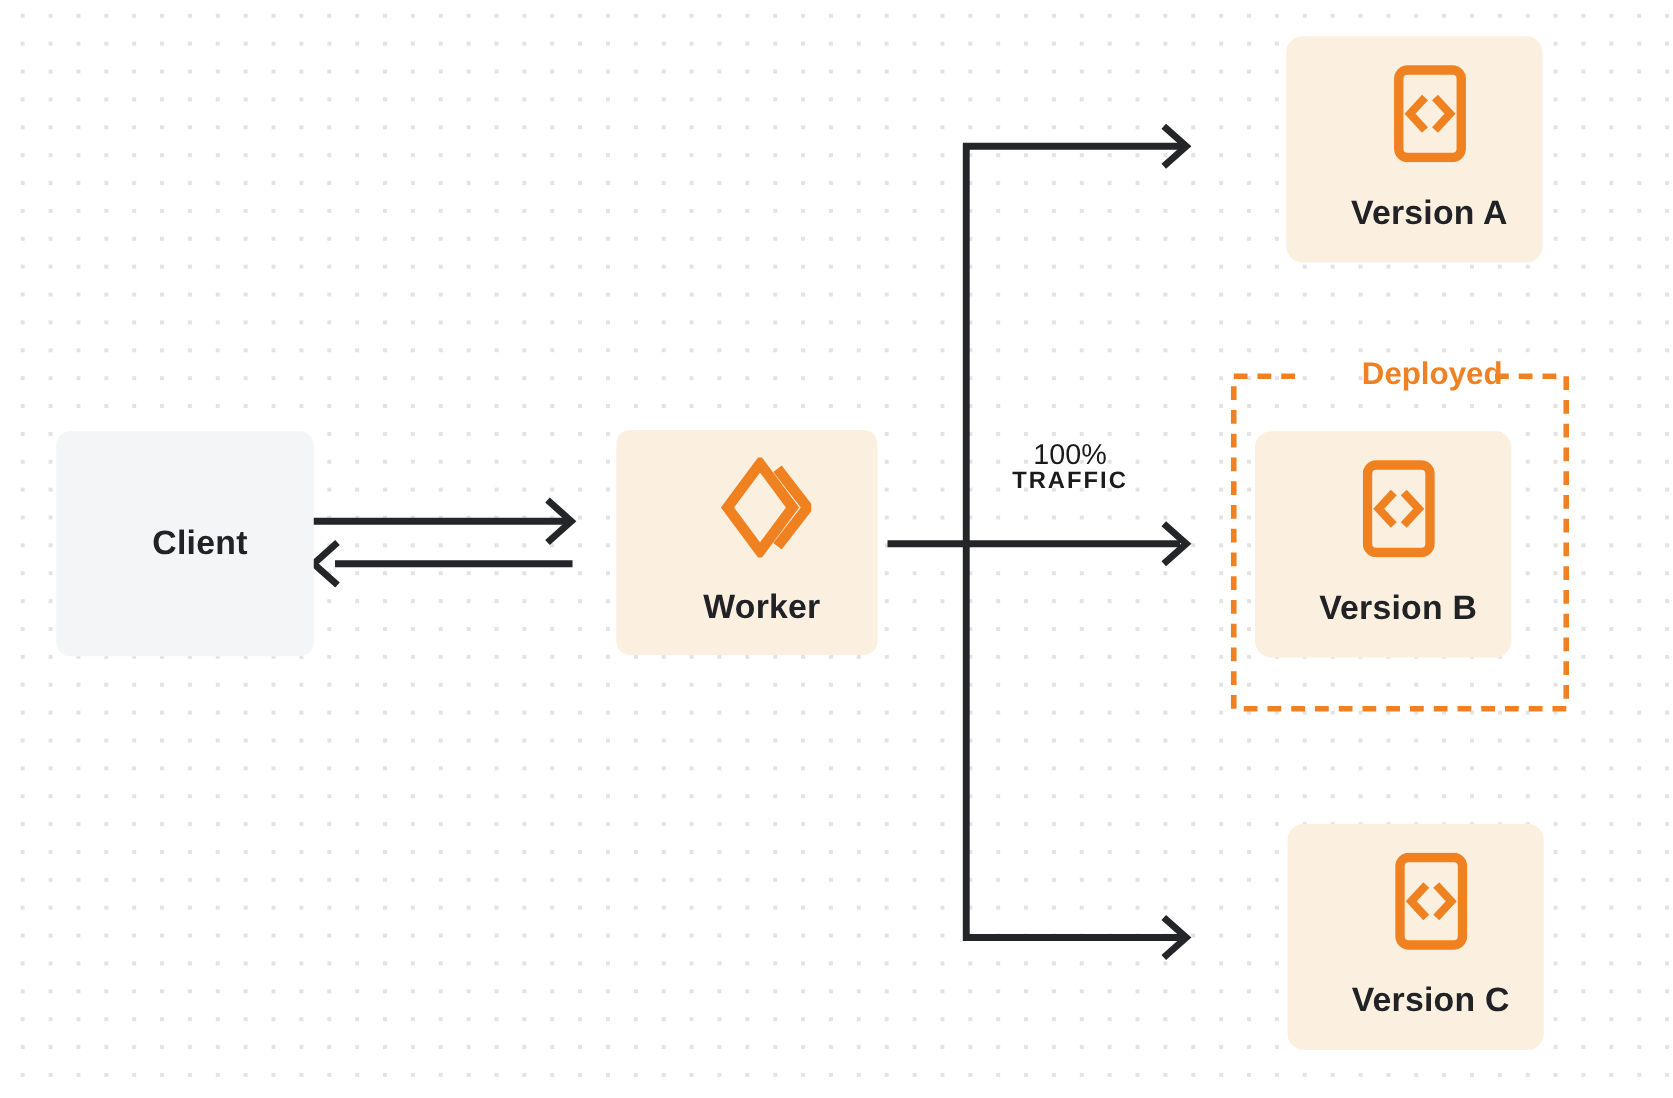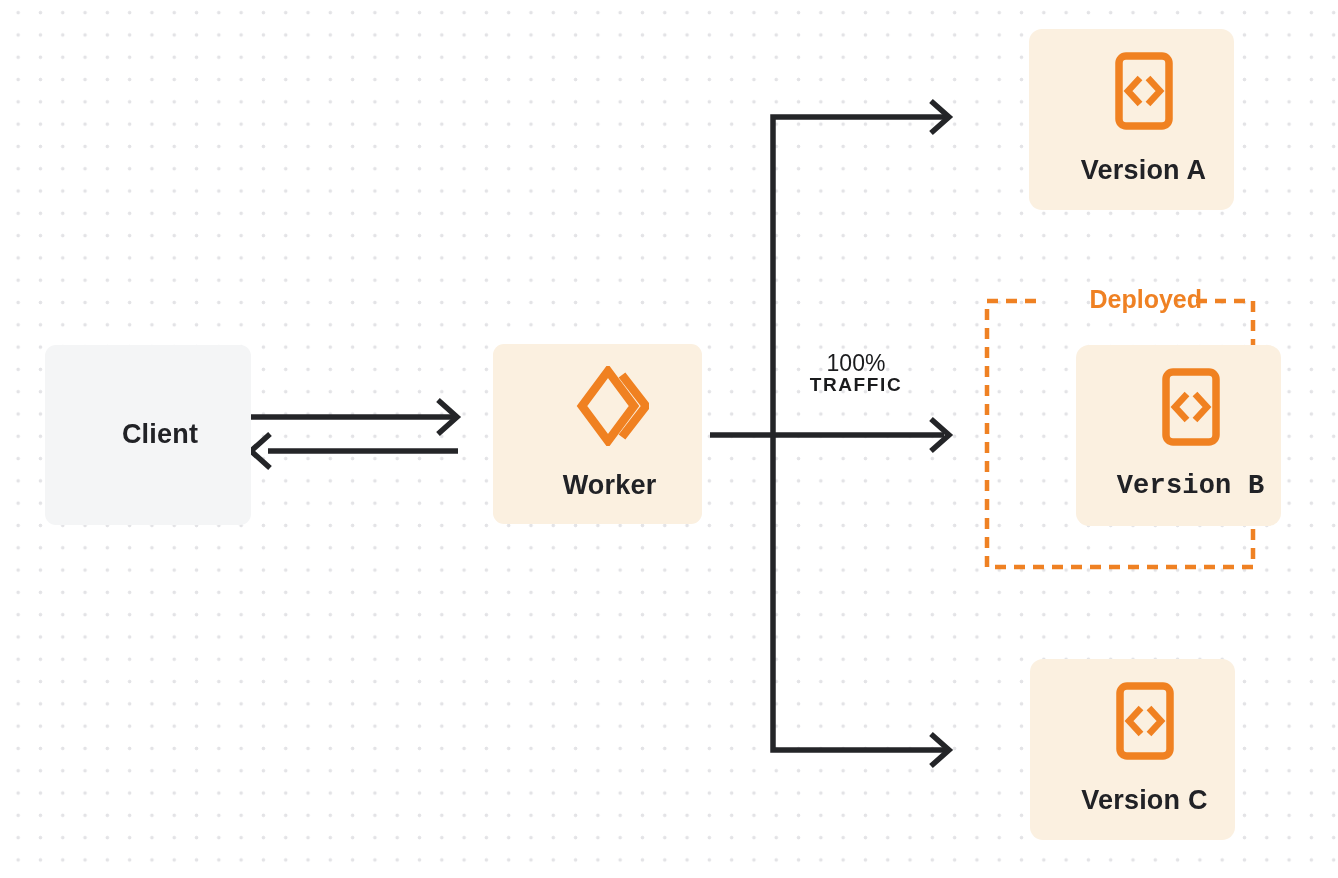--- a/index.html
+++ b/index.html
@@ -24,21 +24,21 @@
   }
   .node .label{
     font-weight:bold;font-size:27px;color:#212226;letter-spacing:.2px;
     line-height:1.15;
   }
 
   .client{left:45px;top:345px;width:182px;height:180px;background:#f4f5f6;}
   .worker{left:493px;top:344px;width:185px;height:180px;background:#fbf0e0;gap:24px;}
   .version{width:181px;height:181px;background:#fbf0e0;gap:25px;border-radius:13px;}
   .va{left:1029px;top:29px;}
-  .vb{left:1076px;top:345px;font-family:Liberation Mono, monospace;}
+  .vb{left:1004px;top:345px;}
   .vc{left:1030px;top:659px;text-align:center;}
 
   .arrows,.deployed-border{position:absolute;pointer-events:none;}
   .arrows{left:0;top:0;}
   .deployed-border{left:984px;top:298px;}
 
   .traffic{
     position:absolute;left:781px;top:352px;width:150px;
     text-align:center;color:#1a1b1d;
   }

